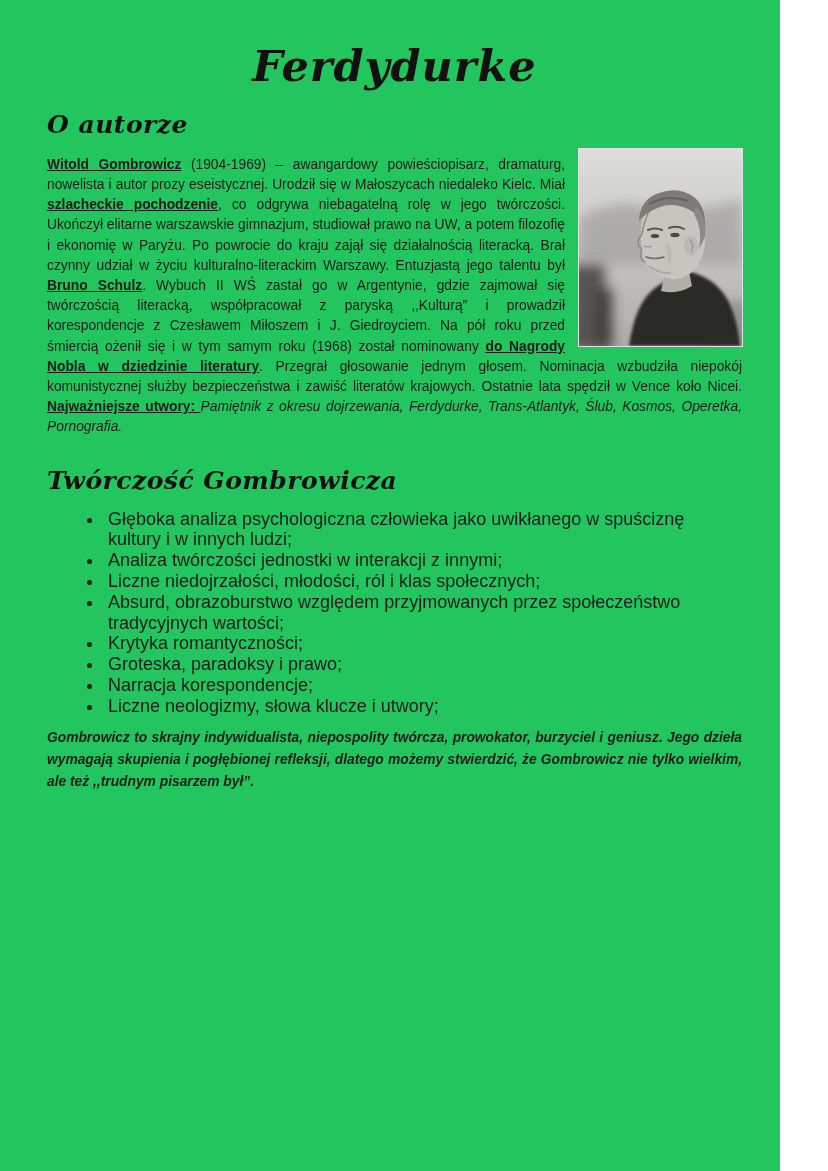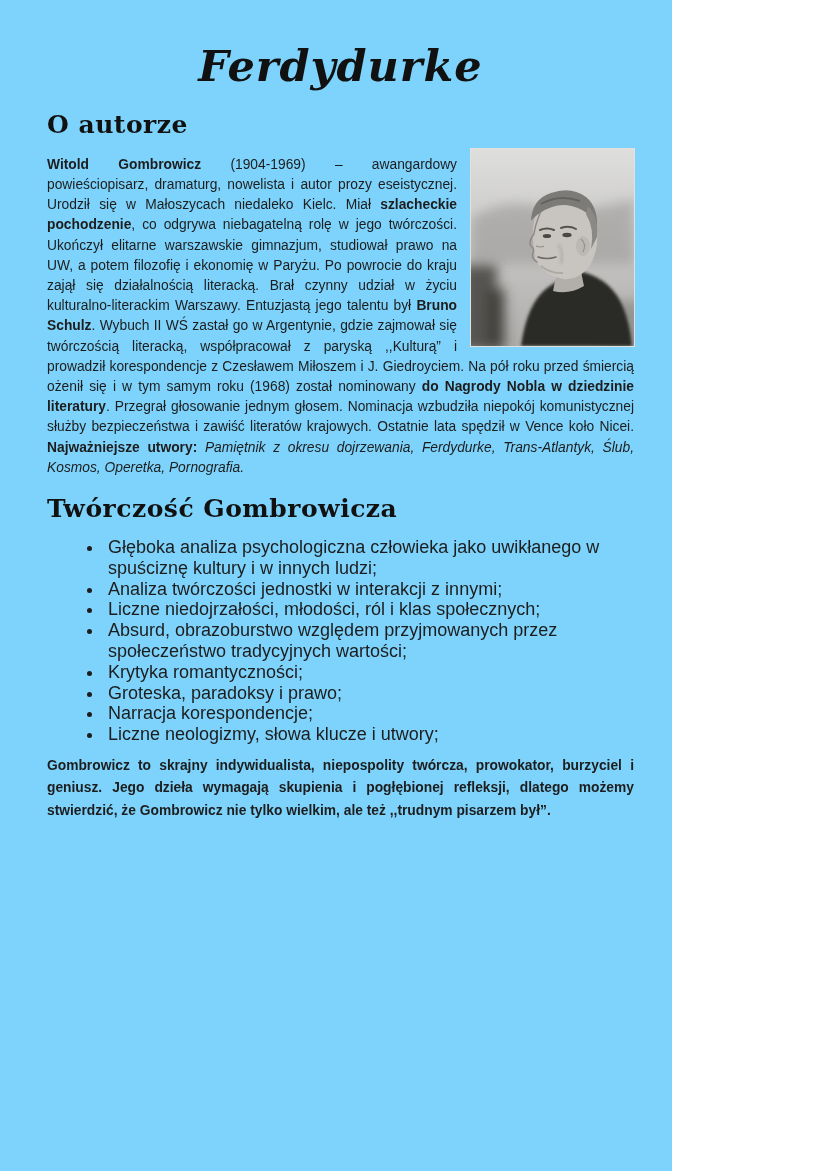--- a/index.html
+++ b/index.html
@@ -1,51 +1,52 @@
 <!DOCTYPE html>
 <html lang="pl"><head>
 <meta charset="utf-8">
 <style>
   * { margin:0; padding:0; box-sizing:border-box; }
   html,body { background:#ffffff; }
   .page {
-    width:672px; height:1171px;
-    background:#7dd3fc;
+    width:780px; height:1171px;
+    background:#22c55e;
     padding:40px 38px 0 47px;
     font-family:"Liberation Sans", sans-serif;
     color:#1d1d1d;
     overflow:hidden;
   }
   .doc-title {
     font-family:"DejaVu Serif", serif;
     font-style:italic;
     font-weight:700;
     font-size:43px;
     line-height:1.25;
     text-align:center;
     letter-spacing:1px;
     color:#111111;
   }
   .script-heading {
     font-family:"DejaVu Serif", serif;
+    font-style:italic;
     font-weight:700;
     font-size:25px;
     line-height:1.2;
     letter-spacing:0.5px;
     color:#111111;
   }
   .heading-author { margin-top:16px; }
-  .heading-works { margin-top:16px; clear:none; }
+  .heading-works { margin-top:28px; clear:none; }
   .body-paragraph {
     margin-top:15px;
     font-size:13.8px;
     line-height:20.2px;
     text-align:justify;
   }
-  .body-paragraph strong { font-weight:700; }
+  .body-paragraph strong { font-weight:700;text-decoration:underline; }
   .body-paragraph em { font-style:italic; }
   .photo-wrap {
     float:right;
     width:163px; height:197px;
     margin:-6px 0 8px 14px;
     box-shadow:0 0 0 1px #e2e1df;
   }
   .photo-wrap svg { display:block; }
   .works-list {
     margin-top:13px;
@@ -56,20 +57,21 @@
     font-size:18px;
     line-height:20.8px;
     padding-left:4px;
   }
   .closing-paragraph {
     margin-top:10px;
     font-weight:700;
     font-size:13.8px;
     line-height:22.4px;
     text-align:justify;
+    font-style:italic;
   }
 </style>
 </head>
 <body>
 
 <div class="page">
 
   <h1 class="doc-title">Ferdydurke</h1>
 
   <h2 class="script-heading heading-author">O autorze</h2>

